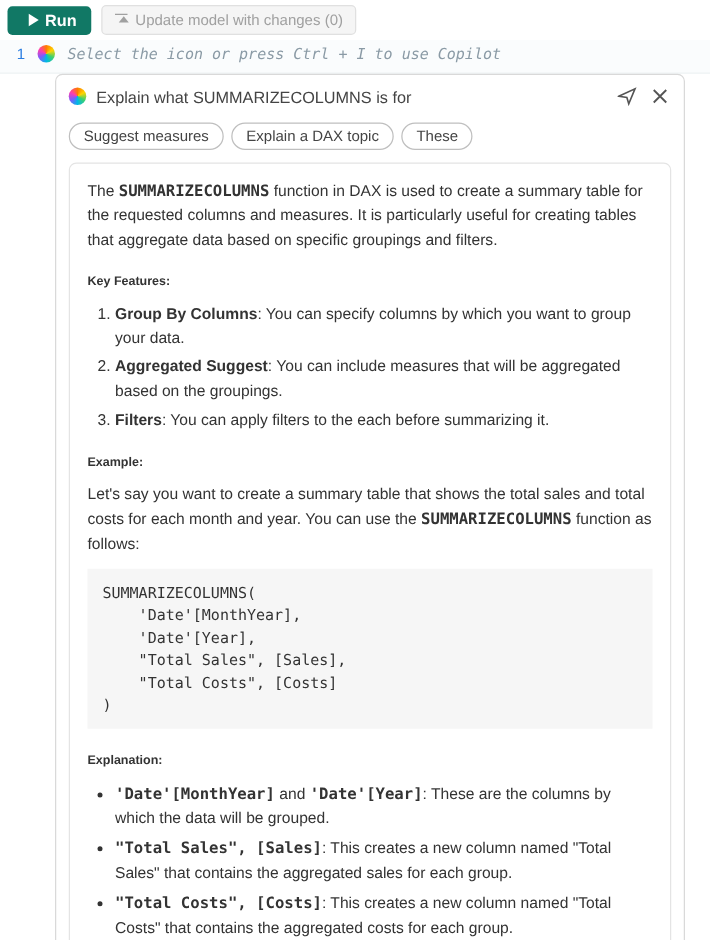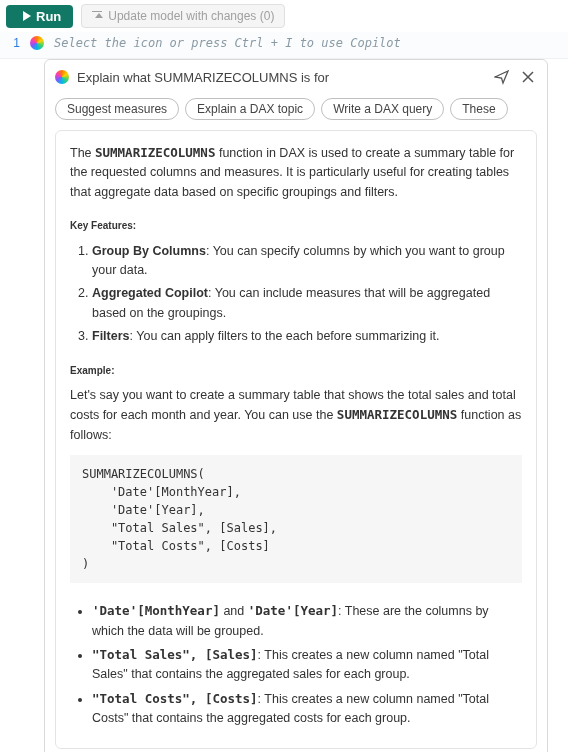--- a/index.html
+++ b/index.html
@@ -191,47 +191,47 @@
       <span class="close-icn">
         <svg width="14" height="14" viewBox="0 0 14 14" stroke="#555" stroke-width="1.5">
             <path d="M2 2 L12 12 M12 2 L2 12"></path>
           </svg>
       </span>
     </div>
 
     <div class="chips">
       <span class="chip">Suggest measures</span>
       <span class="chip">Explain a DAX topic</span>
-      <span class="chip">Write a DAX query</span>
       <span class="chip">These</span>
     </div>
 
     <div class="body">
       <p>
         <span>The </span><span class="mono" style="font-weight:600">SUMMARIZECOLUMNS</span><span> function in DAX is used to create a summary table for the requested columns and measures. It is particularly useful for creating tables that aggregate data based on specific groupings and filters.</span>
       </p>
 
       <h3>Key Features:</h3>
       <ol>
         <li><b>Group By Columns</b><span>: You can specify columns by which you want to group your data.</span></li>
-        <li><b>Aggregated Copilot</b><span>: You can include measures that will be aggregated based on the groupings.</span></li>
+        <li><b>Aggregated Suggest</b><span>: You can include measures that will be aggregated based on the groupings.</span></li>
         <li><b>Filters</b><span>: You can apply filters to the each before summarizing it.</span></li>
       </ol>
 
       <h3>Example:</h3>
       <p>
         <span>Let's say you want to create a summary table that shows the total sales and total costs for each month and year. You can use the </span><span class="mono" style="font-weight:600">SUMMARIZECOLUMNS</span><span> function as follows:</span>
       </p>
       <div class="codeblock">SUMMARIZECOLUMNS(
     'Date'[MonthYear],
     'Date'[Year],
     "Total Sales", [Sales],
     "Total Costs", [Costs]
 )</div>
 
+      <h3>Explanation:</h3>
       <ul>
         <li><b class="mono">'Date'[MonthYear]</b><span> and </span><b class="mono">'Date'[Year]</b><span>: These are the columns by which the data will be grouped.</span></li>
         <li><b class="mono">"Total Sales", [Sales]</b><span>: This creates a new column named "Total Sales" that contains the aggregated sales for each group.</span></li>
         <li><b class="mono">"Total Costs", [Costs]</b><span>: This creates a new column named "Total Costs" that contains the aggregated costs for each group.</span></li>
       </ul>
 
     </div>
 
   </div>
 </div>

